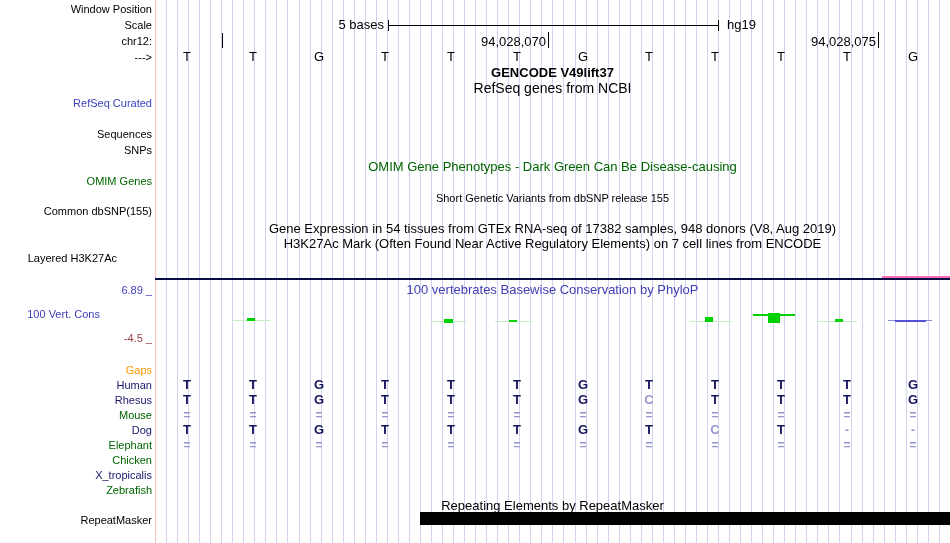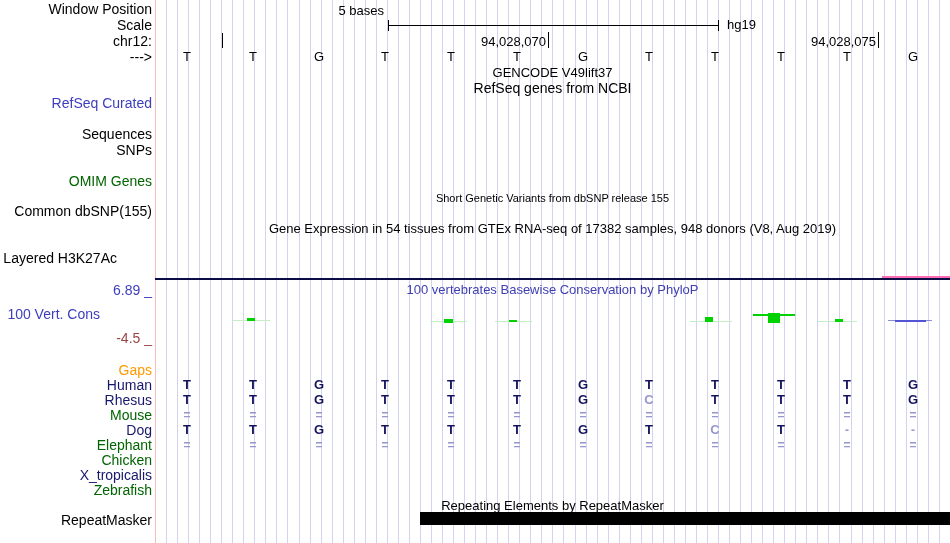--- a/index.html
+++ b/index.html
@@ -7,24 +7,24 @@
     position:relative; width:950px; height:543px; overflow:hidden;
     background:#ffffff;
     font-family:"Liberation Sans", sans-serif;
     -webkit-font-smoothing:antialiased;
   }
   .grid {
     position:absolute; left:156px; top:0; width:794px; height:543px;
     background:repeating-linear-gradient(90deg, transparent 0 10.04px, #d3d3ef 10.04px 11.04px);
   }
   .guide-pink { position:absolute; left:155px; top:0; width:1px; height:543px; background:#f7bcbc; }
-  .left-label { position:absolute; font-size:14px; line-height:16px; white-space:pre; text-align:left; }
+  .left-label { position:absolute; font-size:11px; line-height:16px; white-space:pre; text-align:left; }
   .center-title { position:absolute; left:155px; width:795px; text-align:center; line-height:16px; white-space:nowrap; }
   .header-line { position:absolute; left:155px; top:1px; width:720px; text-align:center; font-size:13px; line-height:16px; color:#000; white-space:pre; }
-  .scale-text { position:absolute; right:566px; top:3px; font-size:13px; line-height:16px; color:#000; }
+  .scale-text { position:absolute; right:566px; top:17px; font-size:13px; line-height:16px; color:#000; }
   .hg19-text { position:absolute; left:727px; top:17px; font-size:13px; line-height:16px; color:#000; }
   .scalebar-line { position:absolute; left:388px; top:25px; width:330px; height:1px; background:#000; }
   .scalebar-end { position:absolute; top:20px; width:1px; height:11px; background:#000; }
   .ruler-num { position:absolute; top:34px; font-size:13px; line-height:16px; color:#000; text-align:right; }
   .tick { position:absolute; width:1px; background:#000; }
   .base-letter { position:absolute; width:66px; top:49px; text-align:center; font-size:13px; line-height:16px; color:#000; }
   .aln-cell { position:absolute; width:66px; text-align:center; font-weight:bold; line-height:16px; }
   .cons-mark { position:absolute; }
   .h3k-baseline { position:absolute; left:155px; top:278px; width:795px; height:2px; background:#0b0b46; }
   .h3k-pink { position:absolute; left:882px; top:276px; width:68px; height:2px; background:#ff6eb4; }
@@ -63,24 +63,26 @@
     <div class="left-label" style="color: rgb(255, 153, 0); top: 362px; right: 798px;">Gaps</div>
     <div class="left-label" style="color: rgb(23, 23, 107); top: 377px; right: 798px;">Human</div>
     <div class="left-label" style="color: rgb(23, 23, 107); top: 392px; right: 798px;">Rhesus</div>
     <div class="left-label" style="color: rgb(0, 100, 0); top: 407px; right: 798px;">Mouse</div>
     <div class="left-label" style="color: rgb(23, 23, 107); top: 422px; right: 798px;">Dog</div>
     <div class="left-label" style="color: rgb(0, 100, 0); top: 437px; right: 798px;">Elephant</div>
     <div class="left-label" style="color: rgb(0, 100, 0); top: 452px; right: 798px;">Chicken</div>
     <div class="left-label" style="color: rgb(23, 23, 107); top: 467px; right: 798px;">X_tropicalis</div>
     <div class="left-label" style="color: rgb(0, 100, 0); top: 482px; right: 798px;">Zebrafish</div>
     <div class="left-label" style="color: rgb(0, 0, 0); top: 512px; right: 798px;">RepeatMasker</div>
-    <div class="center-title" style="top: 65px; font-size: 13px; color: rgb(0, 0, 0);">GENCODE V49lift37</div>
+    <div class="center-title" style="top: 65px; font-size: 13px; color: rgb(0, 0, 0); font-weight: bold;">GENCODE V49lift37</div>
     <div class="center-title" style="top: 80px; font-size: 14px; color: rgb(0, 0, 0);">RefSeq genes from NCBI</div>
+    <div class="center-title" style="top: 159px; font-size: 13px; color: rgb(0, 100, 0);">OMIM Gene Phenotypes - Dark Green Can Be Disease-causing</div>
     <div class="center-title" style="top: 190px; font-size: 11px; color: rgb(0, 0, 0);">Short Genetic Variants from dbSNP release 155</div>
     <div class="center-title" style="top: 221px; font-size: 13px; color: rgb(0, 0, 0);">Gene Expression in 54 tissues from GTEx RNA-seq of 17382 samples, 948 donors (V8, Aug 2019)</div>
+    <div class="center-title" style="top: 236px; font-size: 13px; color: rgb(0, 0, 0);">H3K27Ac Mark (Often Found Near Active Regulatory Elements) on 7 cell lines from ENCODE</div>
     <div class="center-title" style="top: 282px; font-size: 13px; color: rgb(64, 64, 180);">100 vertebrates Basewise Conservation by PhyloP</div>
     <div class="center-title" style="top: 498px; font-size: 13px; color: rgb(0, 0, 0);">Repeating Elements by RepeatMasker</div>
     <div class="ruler-num" style="right: 404px;">94,028,070</div>
     <div class="tick" style="left: 548px; top: 32px; height: 16px;"></div>
     <div class="ruler-num" style="right: 74px;">94,028,075</div>
     <div class="tick" style="left: 878px; top: 32px; height: 16px;"></div>
     <div class="tick" style="left: 222px; top: 33px; height: 15px;"></div>
     <div class="base-letter" style="left: 154px;">T</div>
     <div class="base-letter" style="left: 220px;">T</div>
     <div class="base-letter" style="left: 286px;">G</div>

